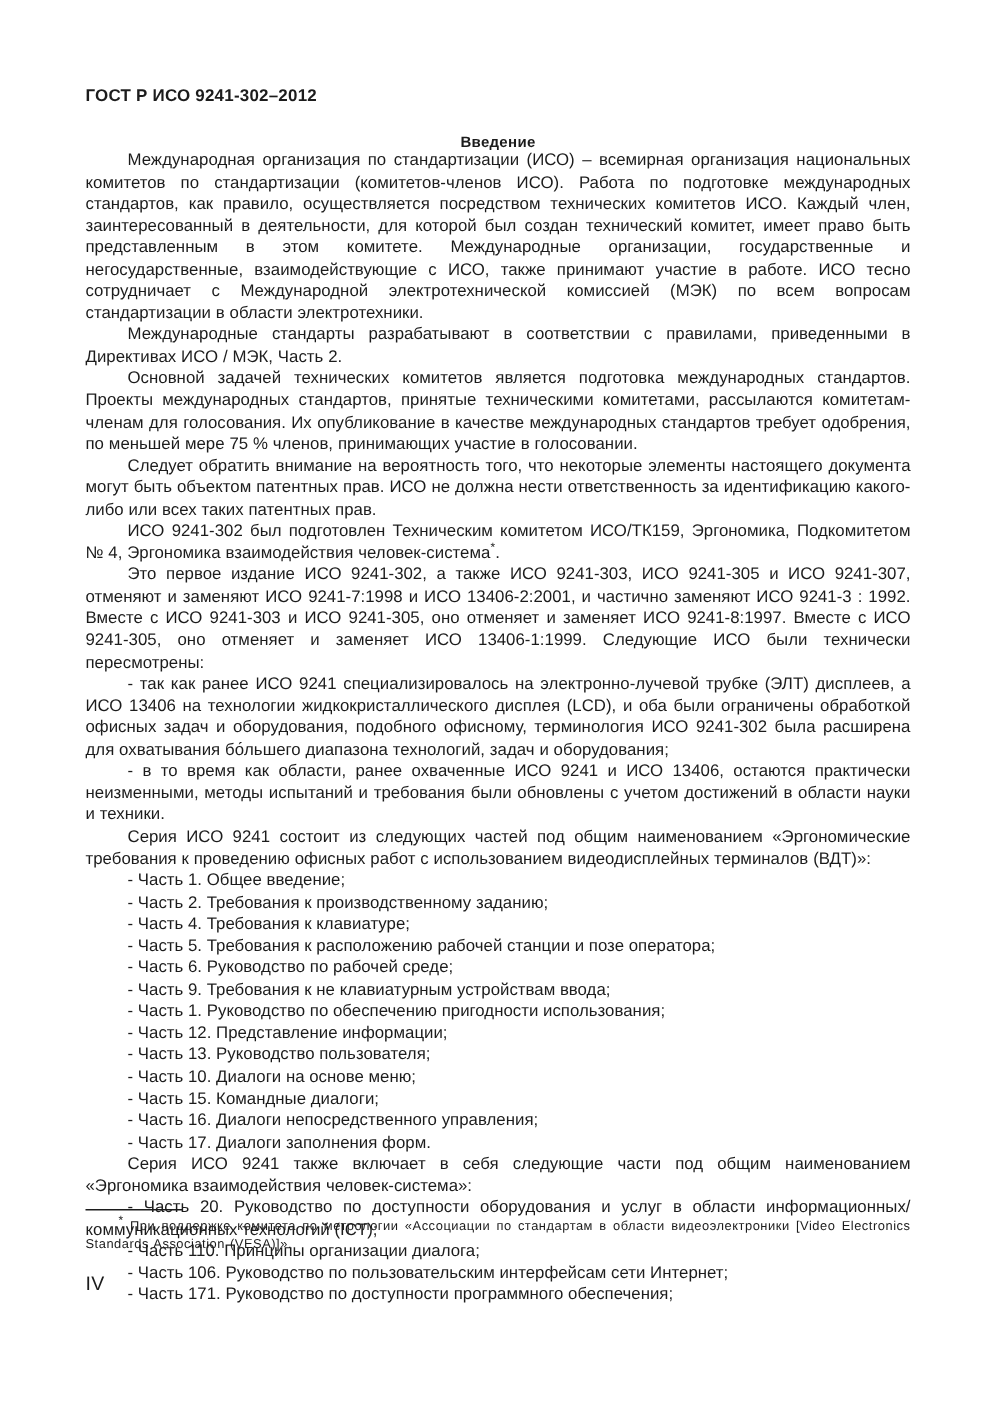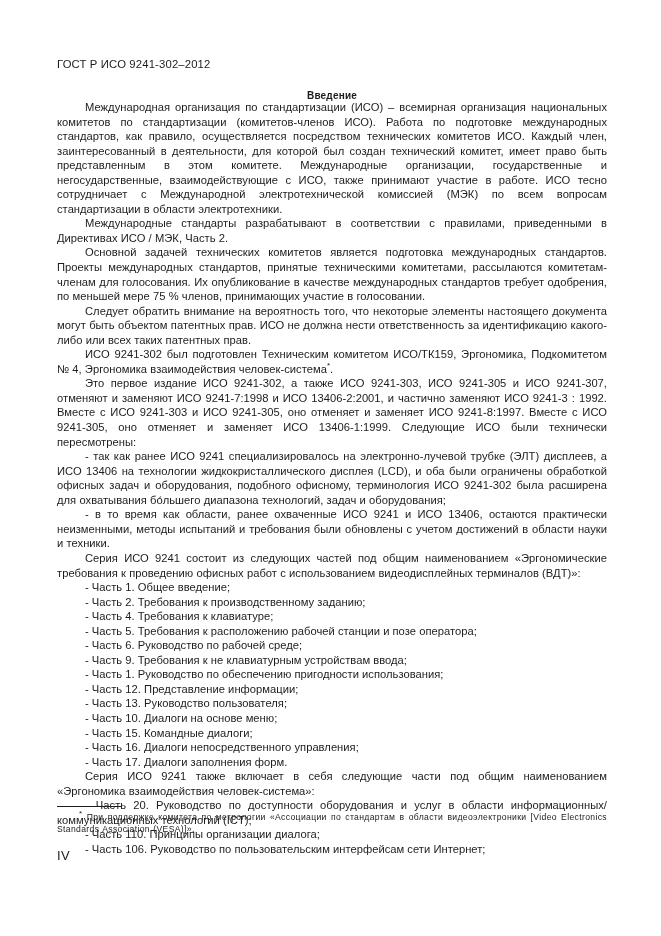--- a/index.html
+++ b/index.html
@@ -23,21 +23,21 @@
     width: 661px;
     height: 936px;
   }
 
   
   .doc-header {
     position: absolute;
     left: 57px;
     top: 58px;
     font-size: 11.3px;
-    font-weight: normal;
+    font-weight: bold;
     letter-spacing: 0.15px;
     white-space: nowrap;
   }
 
   
   .section-title {
     position: absolute;
     left: 57px;
     top: 90px;
     width: 550px;
@@ -162,20 +162,21 @@
     <p class="list-item">- Часть 10. Диалоги на основе меню;</p>
     <p class="list-item">- Часть 15. Командные диалоги;</p>
     <p class="list-item">- Часть 16. Диалоги непосредственного управления;</p>
     <p class="list-item">- Часть 17. Диалоги заполнения форм.</p>
 
     <p class="para">Серия ИСО 9241 также включает в себя следующие части под общим наименованием «Эргономика взаимодействия человек-система»:</p>
 
     <p class="list-item wrap">- Часть 20. Руководство по доступности оборудования и услуг в области информационных/коммуникационных технологий (ICT);</p>
     <p class="list-item">- Часть 110. Принципы организации диалога;</p>
     <p class="list-item">- Часть 106. Руководство по пользовательским интерфейсам сети Интернет;</p>
+    <p class="list-item">- Часть 171. Руководство по доступности программного обеспечения;</p>
 
   </div>
 
   <div class="footnote-block">
     <div class="footnote-rule"></div>
     <p class="footnote-text"><sup class="fn-mark">*</sup> <span>При поддержке комитета по метрологии «Ассоциации по стандартам в области видеоэлектроники [Video Electronics Standards Association (VESA)]».</span></p>
   </div>
 
   <div class="folio">IV</div>
 

